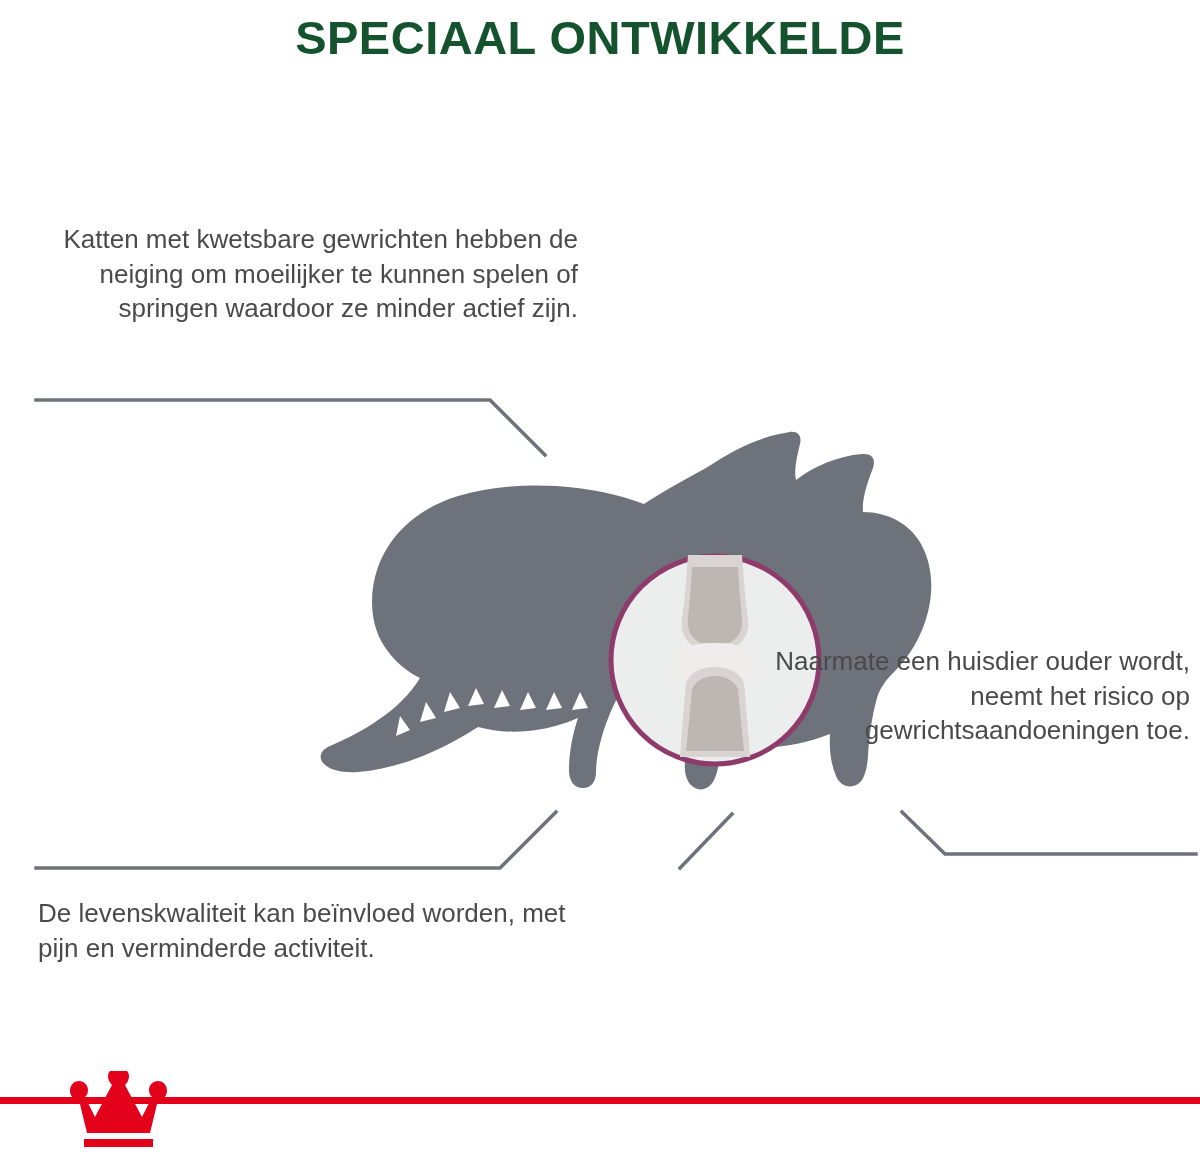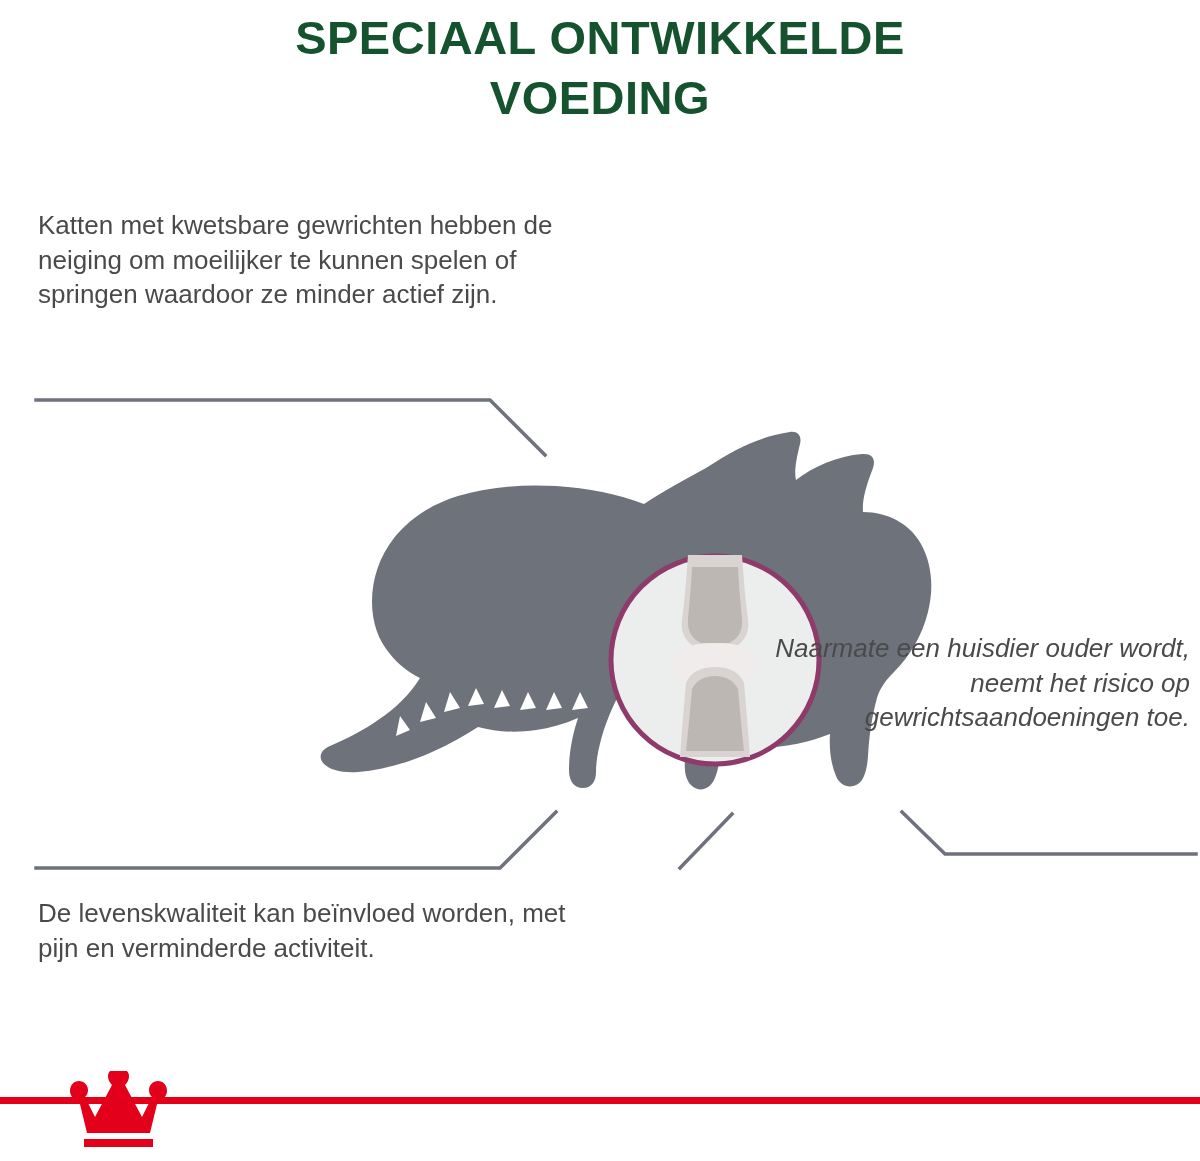--- a/index.html
+++ b/index.html
@@ -37,30 +37,29 @@
   
   .callout {
     position: absolute;
     color: #4a4a4a;
     font-size: 26px;
     line-height: 1.33;
     font-family: "Liberation Sans", sans-serif;
   }
   #callout-top-left {
     left: 38px;
-    top: 208px;
+    top: 222px;
     width: 540px;
-    text-align: left;
+    text-align: right;
   }
   #callout-right {
     right: 10px;
-    top: 631px;
+    top: 644px;
     width: 430px;
     text-align: right;
-    font-style: italic;
   }
   #callout-bottom-left {
     left: 38px;
     top: 896px;
     width: 540px;
     text-align: left;
   }
 
   
   #leaders {
@@ -117,21 +116,20 @@
   }
   #crown svg { display: block; }
 </style>
 </head>
 <body>
 
 <div id="page">
 
   <div id="title">
     <div>SPECIAAL ONTWIKKELDE</div>
-    <div>VOEDING</div>
   </div>
 
   <svg id="leaders" viewBox="0 0 1200 1161" xmlns="http://www.w3.org/2000/svg">
 
     <path d="M 36 400 L 490 400 L 545 455" fill="none" stroke="#6e727a" stroke-width="3.5" stroke-linecap="square" stroke-linejoin="miter"></path>
 
     <path d="M 1196 854 L 945 854 L 902 812" fill="none" stroke="#6e727a" stroke-width="3.5" stroke-linecap="square" stroke-linejoin="miter"></path>
 
     <path d="M 36 868 L 500 868 L 556 812" fill="none" stroke="#6e727a" stroke-width="3.5" stroke-linecap="square" stroke-linejoin="miter"></path>
 

